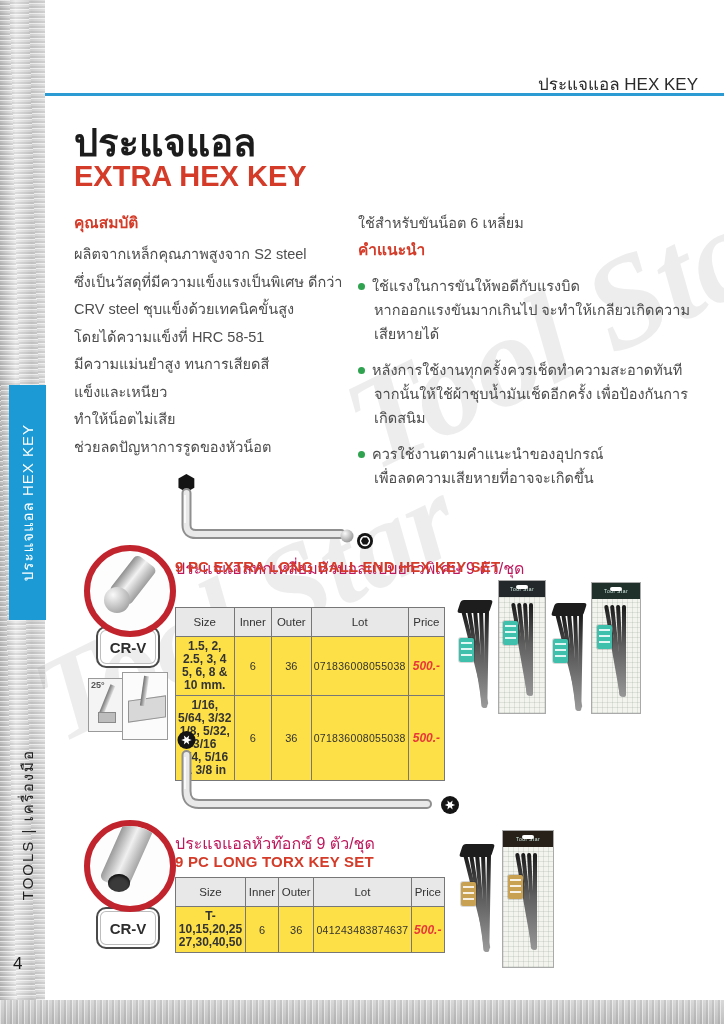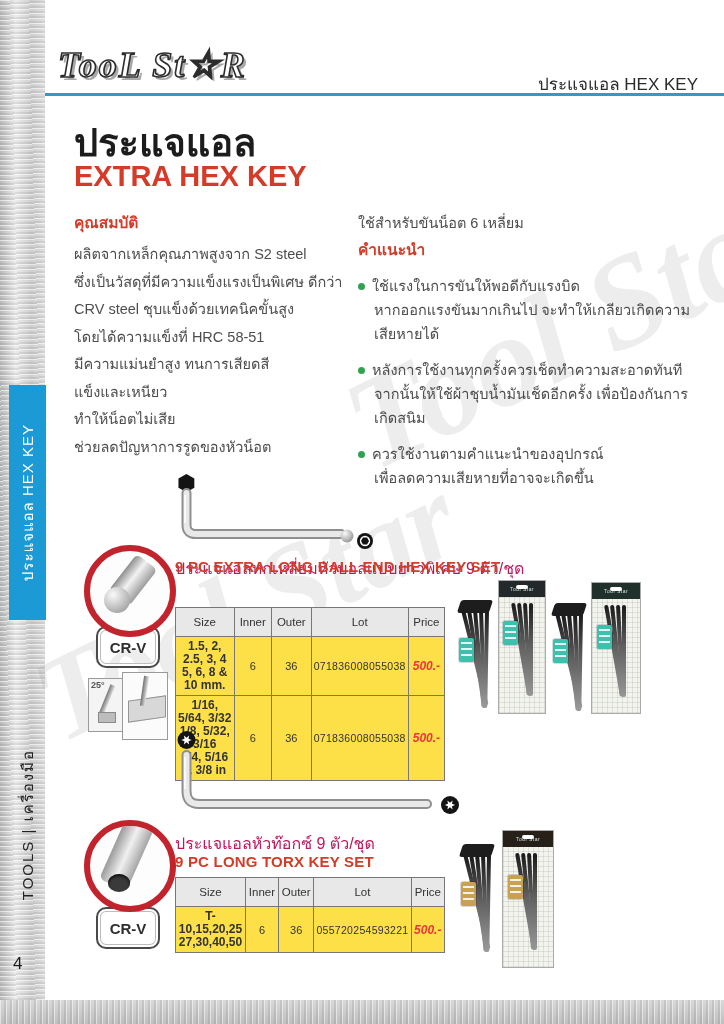--- a/index.html
+++ b/index.html
@@ -143,21 +143,20 @@
   <div class="wm wm2">Tool Star</div>
 
   <div class="side-tab">
     <span>ประแจแอล HEX KEY</span>
   </div>
   <div class="side-cat">
     <span>TOOLS   |   เครื่องมือ</span>
   </div>
   <div class="page-num">4</div>
 
-  <div class="logo">TooL St☆R</div>
   <div class="hdr-topic">ประแจแอล HEX KEY</div>
   <div class="hdr-line"></div>
 
   <div class="title-th">ประแจแอล</div>
   <div class="title-en">EXTRA HEX KEY</div>
 
   <div class="col col-left">
     <h3>คุณสมบัติ</h3>
     <div class="prop-line">ผลิตจากเหล็กคุณภาพสูงจาก S2 steel</div>
     <div class="prop-line">ซึ่งเป็นวัสดุที่มีความแข็งแรงเป็นพิเศษ ดีกว่า</div>
@@ -366,21 +365,21 @@
       <th>Inner</th>
       <th>Outer</th>
       <th>Lot</th>
       <th>Price</th>
     </tr>
     <tr>
       <td class="size">T-10,15,20,25
 27,30,40,50</td>
       <td>6</td>
       <td>36</td>
-      <td class="lot">055720254593221</td>
+      <td class="lot">041243483874637</td>
       <td class="price">500.-</td>
     </tr>
   </tbody>
     </table>
 
   <div class="packs packs2">
     <div class="loose" style="left:4px;top:16px;width:36px;height:112px;">
       <span class="rod"></span>
         <span class="rod"></span>
         <span class="rod"></span>

